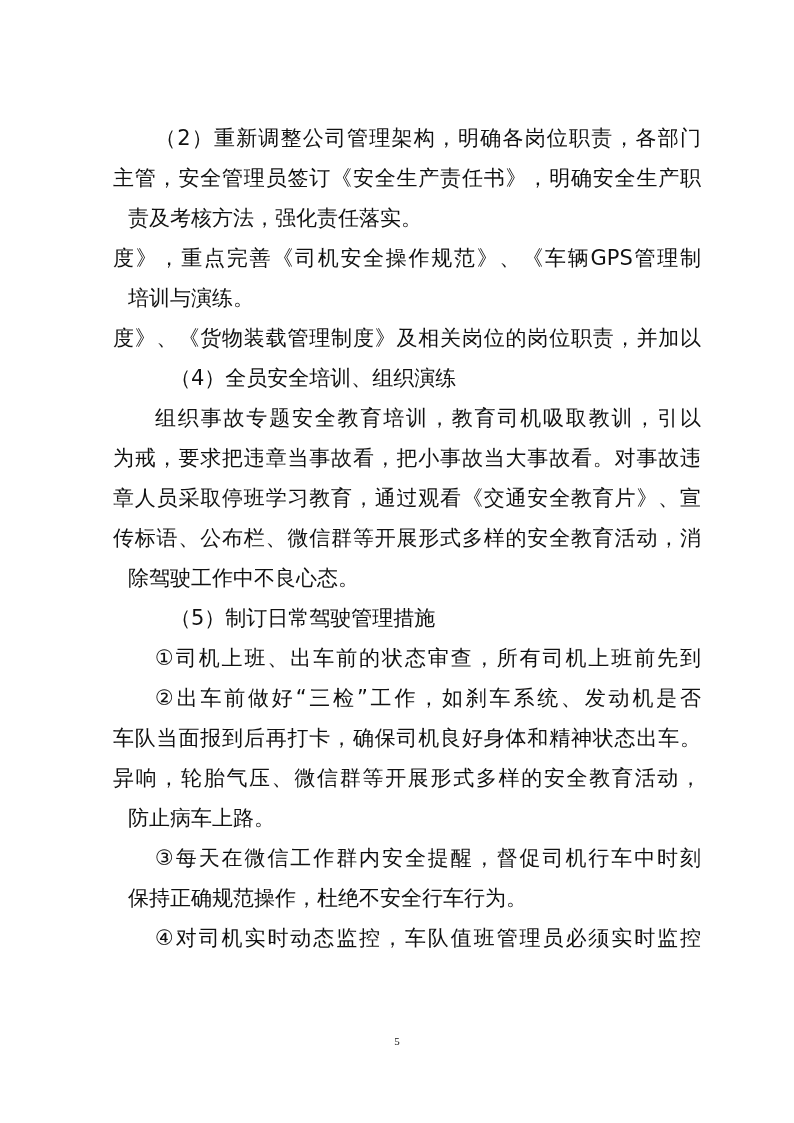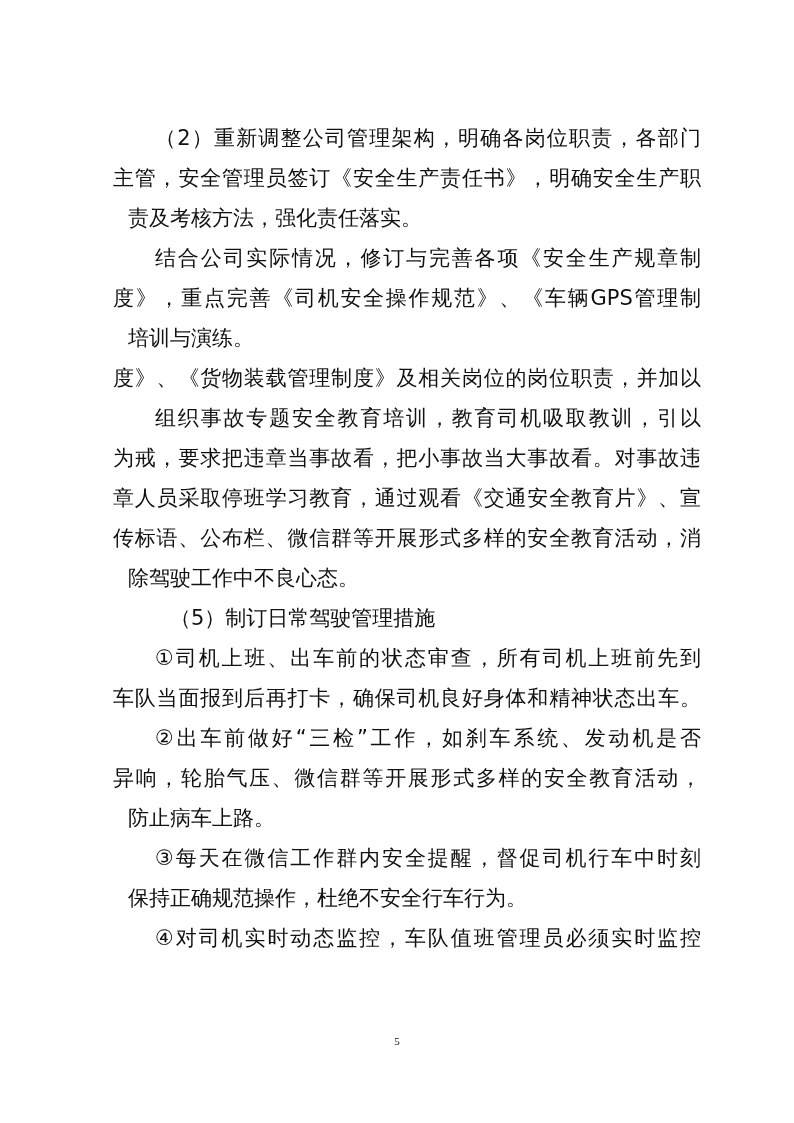--- a/index.html
+++ b/index.html
@@ -27,38 +27,38 @@
 <body>
 
 <div class="page">
   <div class="body-text">
 
     <div class="line indent">（2）重新调整公司管理架构，明确各岗位职责，各部门</div>
     <div class="line">主管，安全管理员签订《安全生产责任书》，明确安全生产职</div>
     <div class="line last">责及考核方法，强化责任落实。</div>
 
 
-    <div class="line indent">结合公司实际情况，修订与完善各项《安全生产规章制</div>
     <div class="line">度》，重点完善《司机安全操作规范》、《车辆GPS管理制</div>
     <div class="line last">培训与演练。</div>
     <div class="line">度》、《货物装载管理制度》及相关岗位的岗位职责，并加以</div>
 
+    <div class="line indent last">（4）全员安全培训、组织演练</div>
 
     <div class="line indent">组织事故专题安全教育培训，教育司机吸取教训，引以</div>
     <div class="line">为戒，要求把违章当事故看，把小事故当大事故看。对事故违</div>
     <div class="line">章人员采取停班学习教育，通过观看《交通安全教育片》、宣</div>
     <div class="line">传标语、公布栏、微信群等开展形式多样的安全教育活动，消</div>
     <div class="line last">除驾驶工作中不良心态。</div>
 
     <div class="line indent last">（5）制订日常驾驶管理措施</div>
 
     <div class="line indent">①司机上班、出车前的状态审查，所有司机上班前先到</div>
+    <div class="line indent">②出车前做好“三检”工作，如刹车系统、发动机是否</div>
+
     <div class="line">车队当面报到后再打卡，确保司机良好身体和精神状态出车。</div>
-
-    <div class="line indent">②出车前做好“三检”工作，如刹车系统、发动机是否</div>
     <div class="line">异响，轮胎气压、微信群等开展形式多样的安全教育活动，</div>
     <div class="line last">防止病车上路。</div>
 
     <div class="line indent">③每天在微信工作群内安全提醒，督促司机行车中时刻</div>
     <div class="line last">保持正确规范操作，杜绝不安全行车行为。</div>
 
     <div class="line indent">④对司机实时动态监控，车队值班管理员必须实时监控</div>
   </div>
 
   <div class="page-number">5</div>

